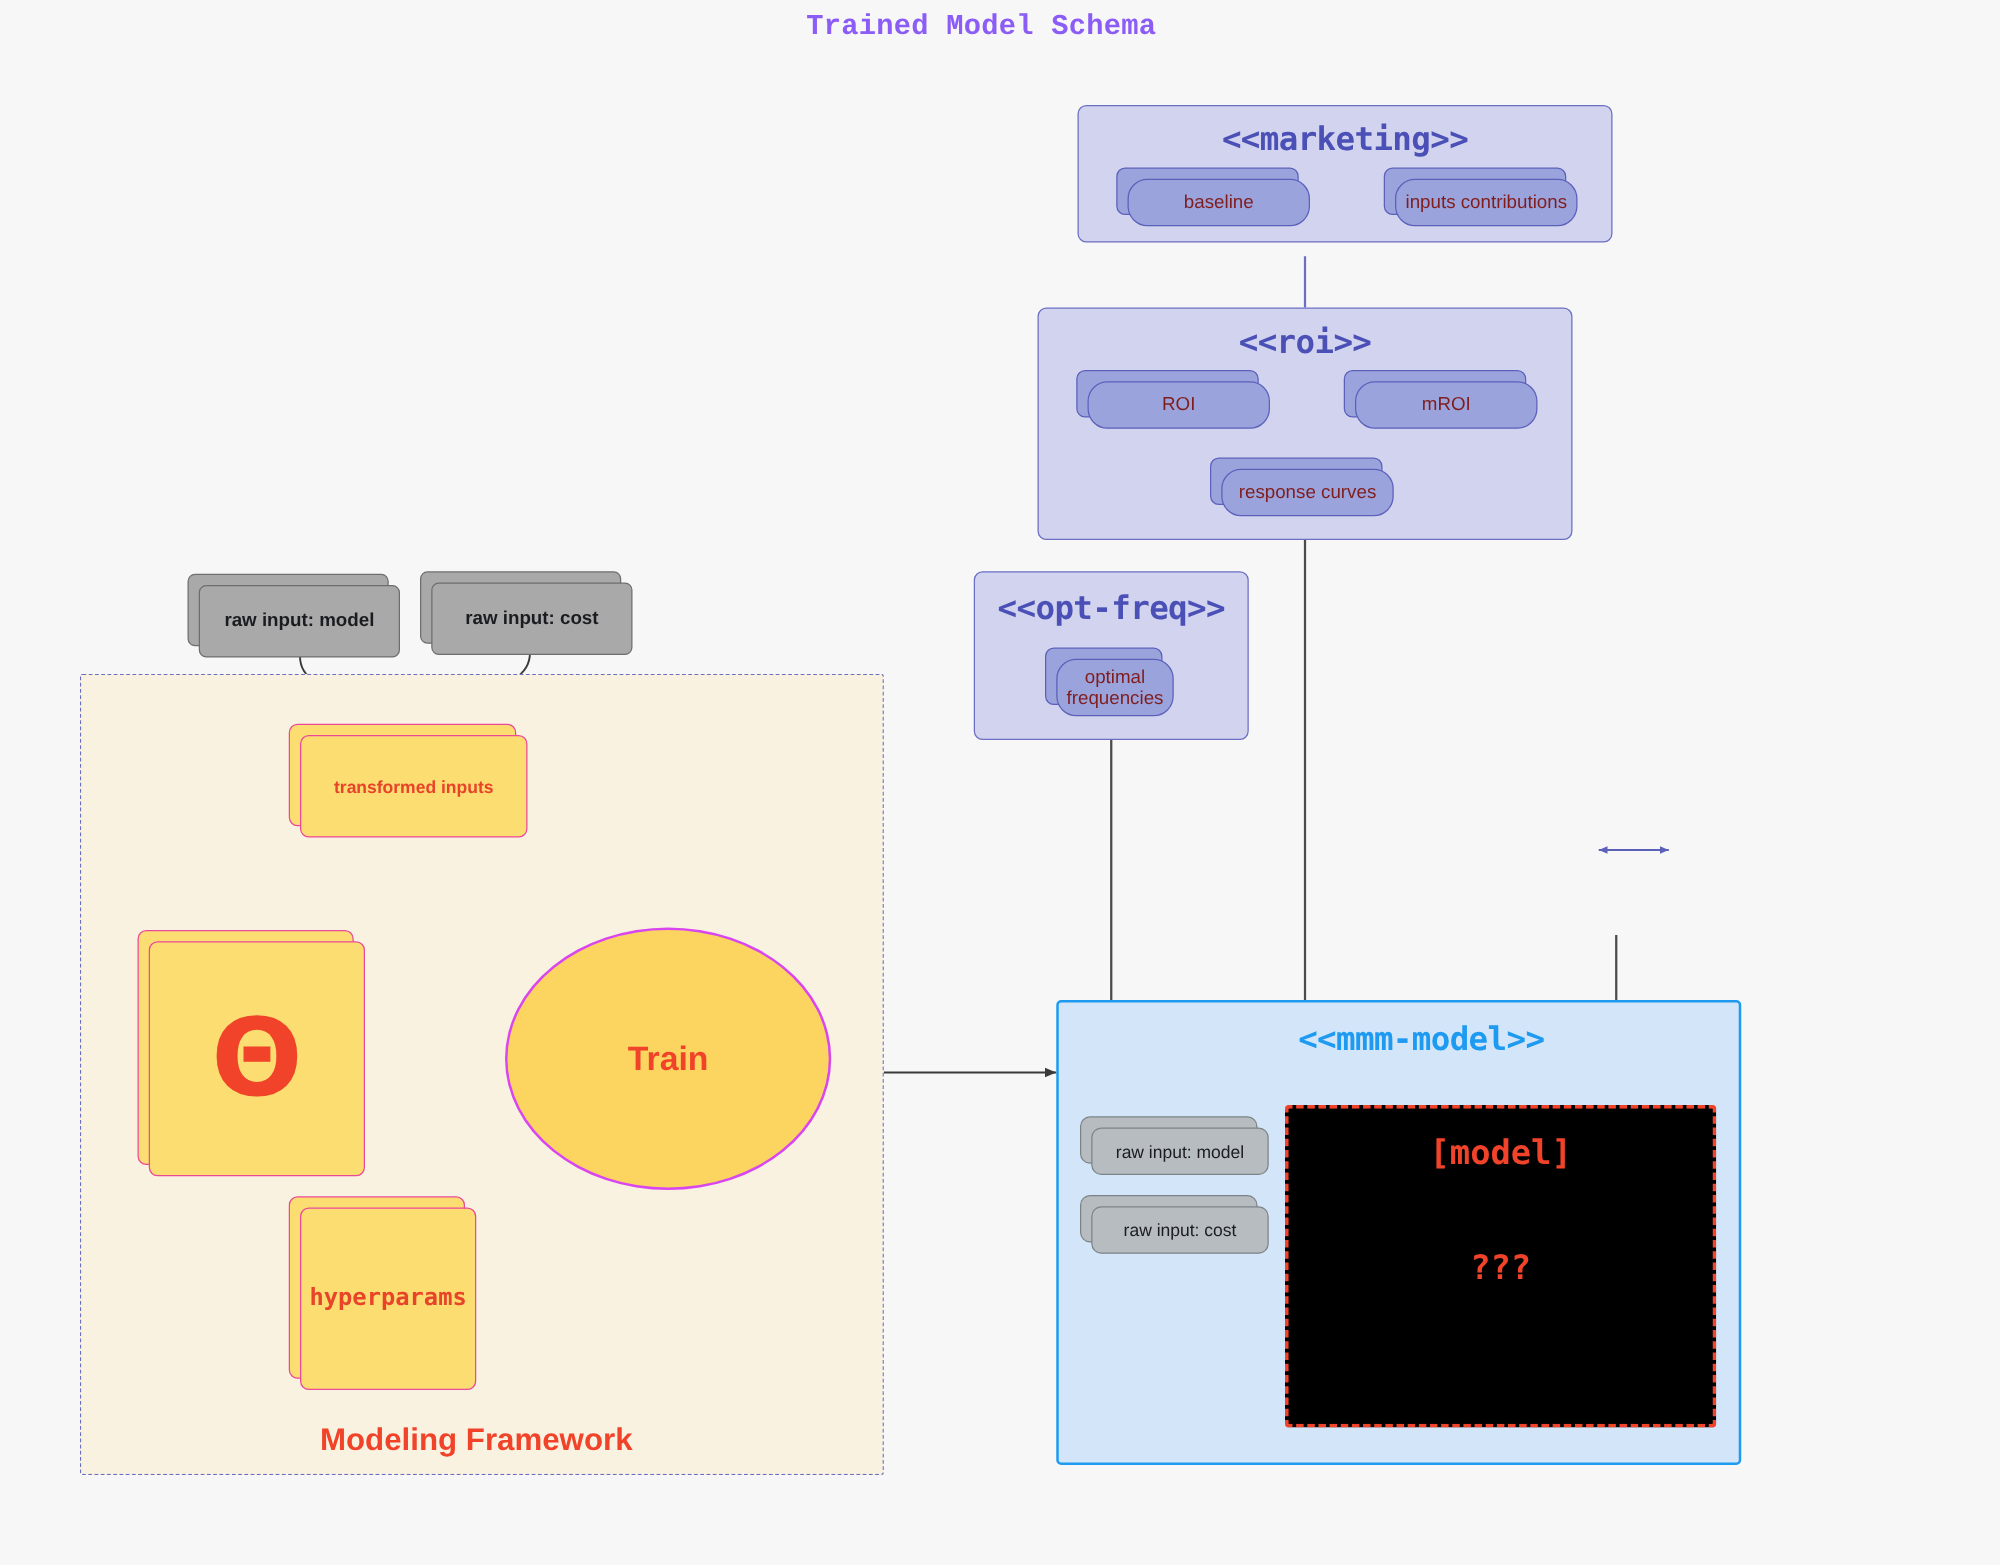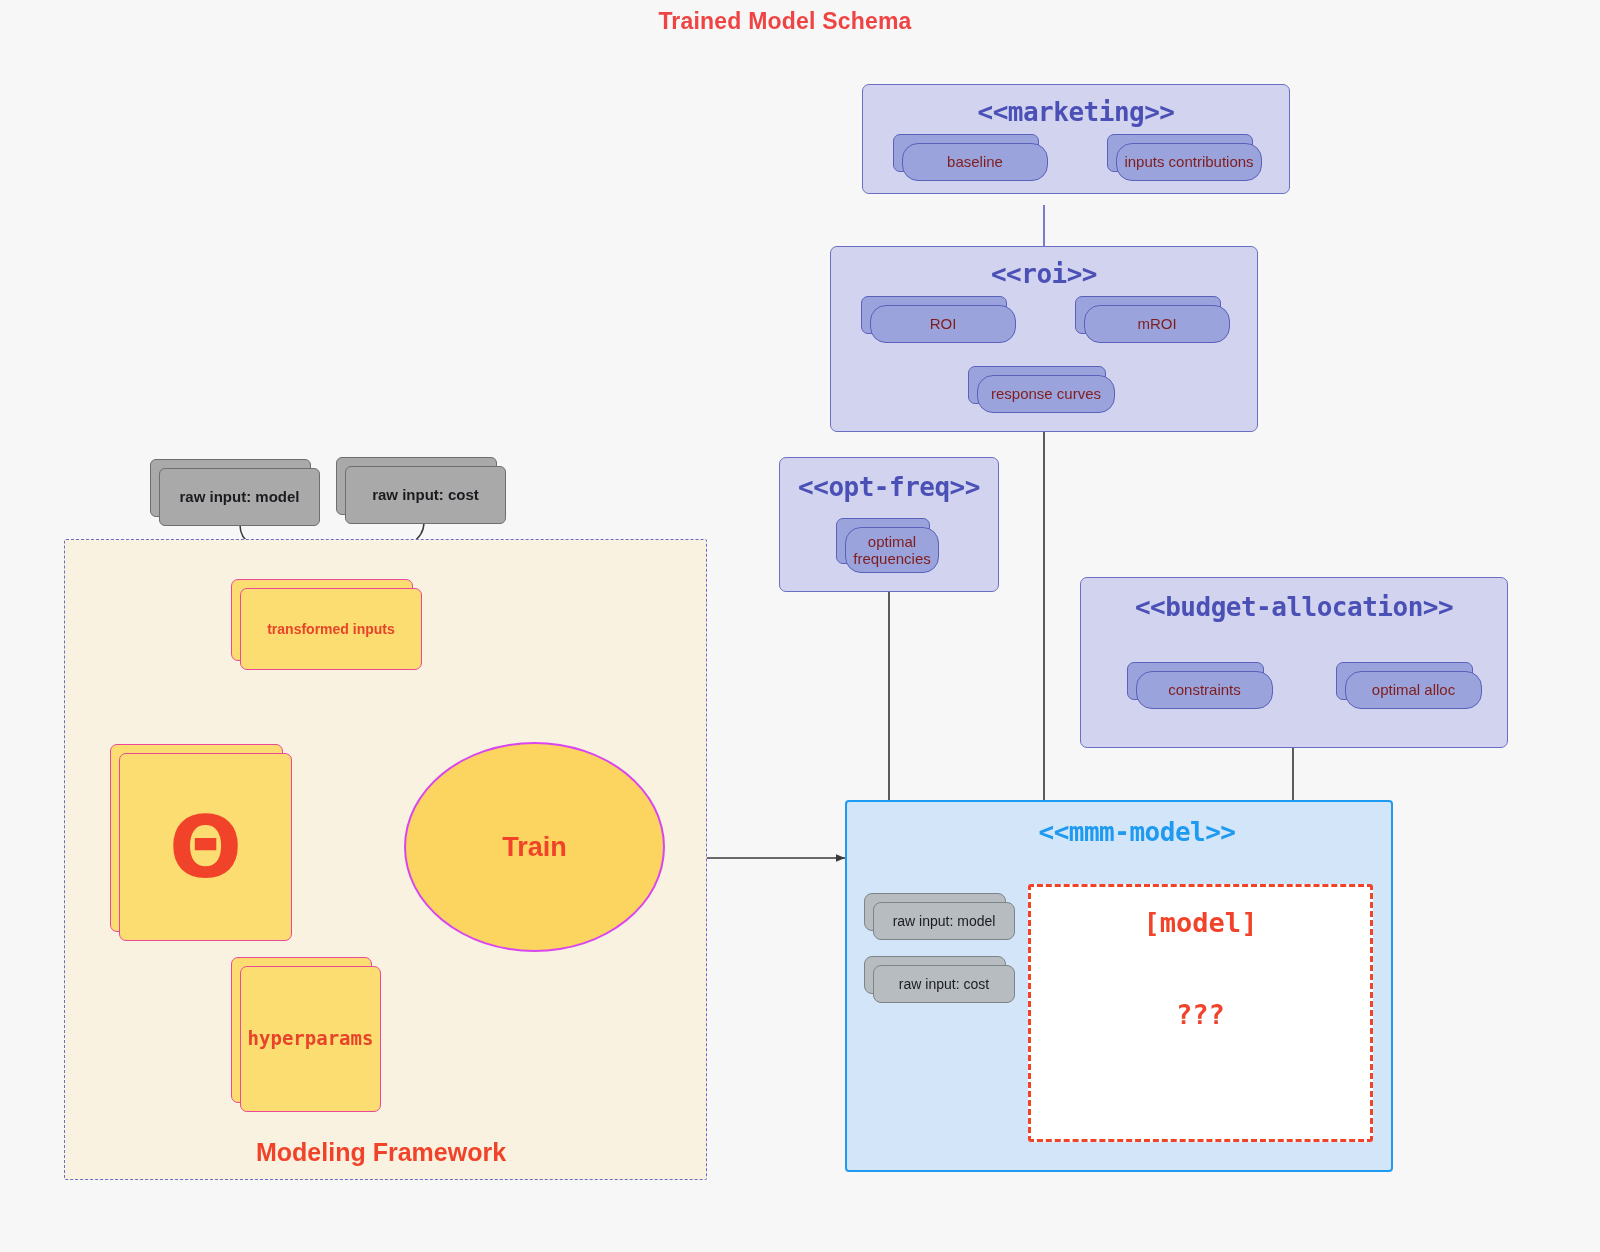--- a/index.html
+++ b/index.html
@@ -21,22 +21,23 @@
     height: 1252px;
   }
   .abs { position: absolute; box-sizing: border-box; }
 
   
   #page-title {
     left: 0; top: 8px; width: 1570px;
     text-align: center;
     font-size: 23px;
     font-weight: bold;
-    color: #ef4444;
+    color: #8b5cf6;
     letter-spacing: .2px;
+    font-family: Liberation Mono, monospace;
   }
 
   
   .pkg {
     background: #d2d3ef;
     border: 1.6px solid #6b6fc4;
     border-radius: 7px;
   }
   .pkg-title {
     position: absolute;
@@ -158,21 +159,21 @@
     position: absolute;
     color: #f1432a;
     font-size: 86px;
     font-weight: bold;
     font-family: "DejaVu Sans", sans-serif;
     line-height: 1;
   }
 
   
   #model-placeholder {
-    background: #ffffff;
+    background: #000000;
     border: 3px dashed #f1432a;
     border-radius: 3px;
   }
   #model-placeholder-title {
     position: absolute;
     left: 0; right: 0;
     text-align: center;
     font-family: "DejaVu Sans Mono", "Liberation Mono", monospace;
     font-weight: bold;
     font-size: 27px;
@@ -279,31 +280,20 @@
     <div class="node node-purple" style="left:244px; top:49px; width:146px; height:38px;">
       <div class="back"></div>
       <div class="front">mROI</div>
     </div>
     <div class="node node-purple" style="left:137px; top:119px; width:138px; height:38px;">
       <div class="back"></div>
       <div class="front">response curves</div>
     </div>
   </div>
 
-  <div class="abs pkg" style="left:1080px; top:577px; width:428px; height:171px;">
-    <div class="pkg-title" style="top:14px;">&lt;&lt;budget-allocation&gt;&gt;</div>
-    <div class="node node-purple" style="left:46px; top:84px; width:137px; height:38px;">
-      <div class="back"></div>
-      <div class="front">constraints</div>
-    </div>
-    <div class="node node-purple" style="left:255px; top:84px; width:137px; height:38px;">
-      <div class="back"></div>
-      <div class="front">optimal alloc</div>
-    </div>
-  </div>
 
   <div class="abs pkg-blue" style="left:845px; top:800px; width:548px; height:372px;">
     <div class="pkg-title pkg-title-blue" style="top:15px;">&lt;&lt;mmm-model&gt;&gt;</div>
 
     <div class="node node-gray-sm" style="left:17px; top:91px; width:142px; height:38px;">
       <div class="back"></div>
       <div class="front">raw input: model</div>
     </div>
     <div class="node node-gray-sm" style="left:17px; top:154px; width:142px; height:38px;">
       <div class="back"></div>

